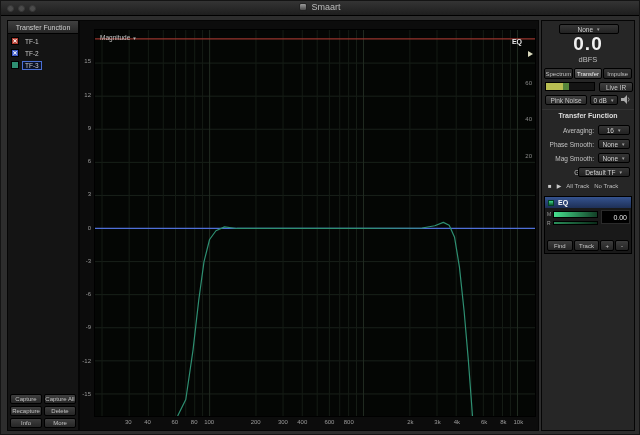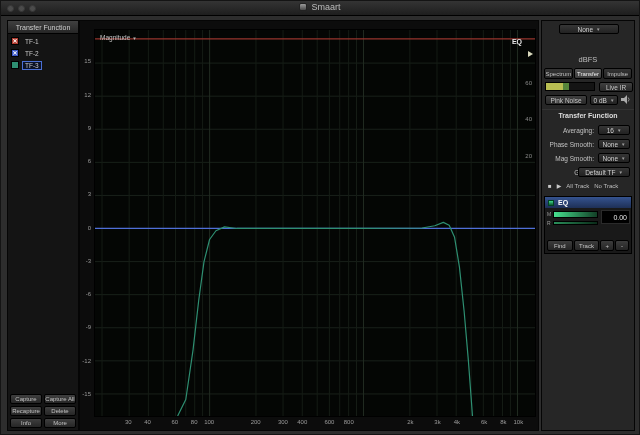--- a/index.html
+++ b/index.html
@@ -198,20 +198,21 @@
         <div class="xtick" style="left: 409.398px;">8k</div>
         <div class="xtick" style="left: 424.382px;">10k</div>
       </div>
   </div>
 
   <div class="rpanel">
     <div class="combo" style="left:17px;top:3px;width:60px;height:10px;">
       <span>None</span>
         <span class="caret">▼</span>
     </div>
+    <div class="big-value">0.0</div>
     <div class="unit">dBFS</div>
     <div class="tabs" id="mode-tabs">
         <div class="tab">Spectrum</div>
         <div class="tab active">Transfer</div>
         <div class="tab">Impulse</div>
       </div>
     <div class="meter"></div>
     <div class="rbtn" style="left:57px;top:61px;width:34px;height:10px;line-height:9px;">Live IR</div>
     <div class="rbtn" style="left:3px;top:74px;width:42px;height:10px;line-height:9px;">Pink Noise</div>
     <div class="combo" style="left:48px;top:74px;width:28px;height:10px;">

